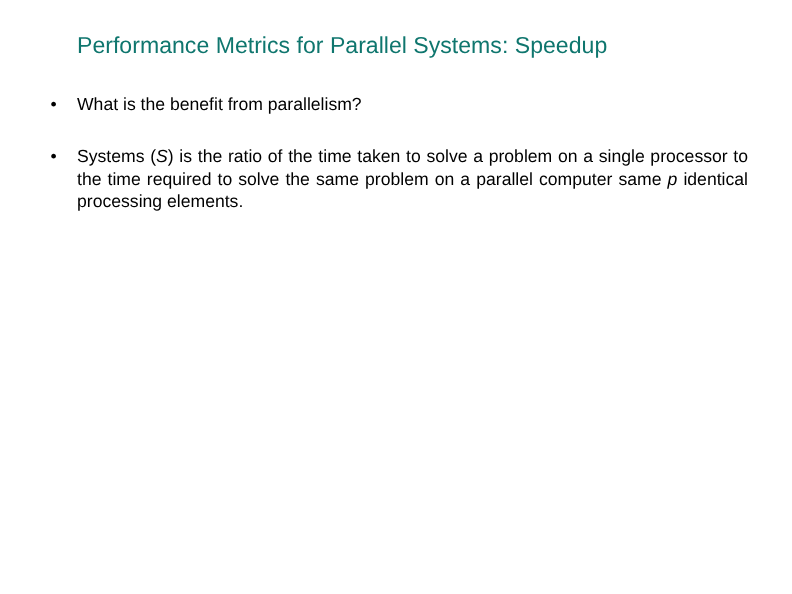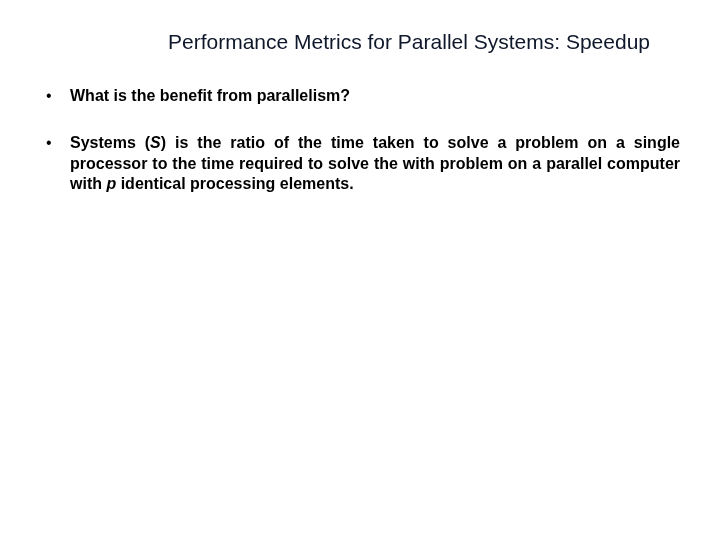--- a/index.html
+++ b/index.html
@@ -9,23 +9,23 @@
     }
     body {
       width: 720px;
       height: 540px;
       background: #ffffff;
       font-family: Arial, Helvetica, sans-serif;
       padding: 30px 30px 30px 30px;
       overflow: hidden;
     }
     .title {
-      color: #0f172a;
+      color: #0f766e;
       font-size: 21px;
-      text-align: right;
+      text-align: left;
       margin-bottom: 32px;
       margin-left: 40px;
       margin-right: 40px;
       font-weight: normal;
     }
     .content {
       padding-left: 10px;
       padding-right: 10px;
     }
     .bullet-item {
@@ -37,34 +37,33 @@
     }
     .bullet-marker {
       flex-shrink: 0;
       width: 30px;
       text-align: left;
       padding-left: 6px;
     }
     .bullet-text {
       flex: 1;
       text-align: justify;
-      font-weight: bold;
     }
     .italic {
       font-style: italic;
     }
   </style>
 </head>
 <body>
 
 <h1 class="title">Performance Metrics for Parallel Systems: Speedup</h1>
 
 <div class="content">
   <div class="bullet-item">
     <span class="bullet-marker">•</span>
     <span class="bullet-text">What is the benefit from parallelism?</span>
   </div>
 
   <div class="bullet-item">
     <span class="bullet-marker">•</span>
-    <span class="bullet-text"><span>Systems (</span><span class="italic">S</span><span>) is the ratio of the time taken to solve a problem on a single processor to the time required to solve the with problem on a parallel computer with </span><span class="italic">p</span><span> identical processing elements.</span></span>
+    <span class="bullet-text"><span>Systems (</span><span class="italic">S</span><span>) is the ratio of the time taken to solve a problem on a single processor to the time required to solve the same problem on a parallel computer same </span><span class="italic">p</span><span> identical processing elements.</span></span>
   </div>
 </div>
 
 </body></html>

